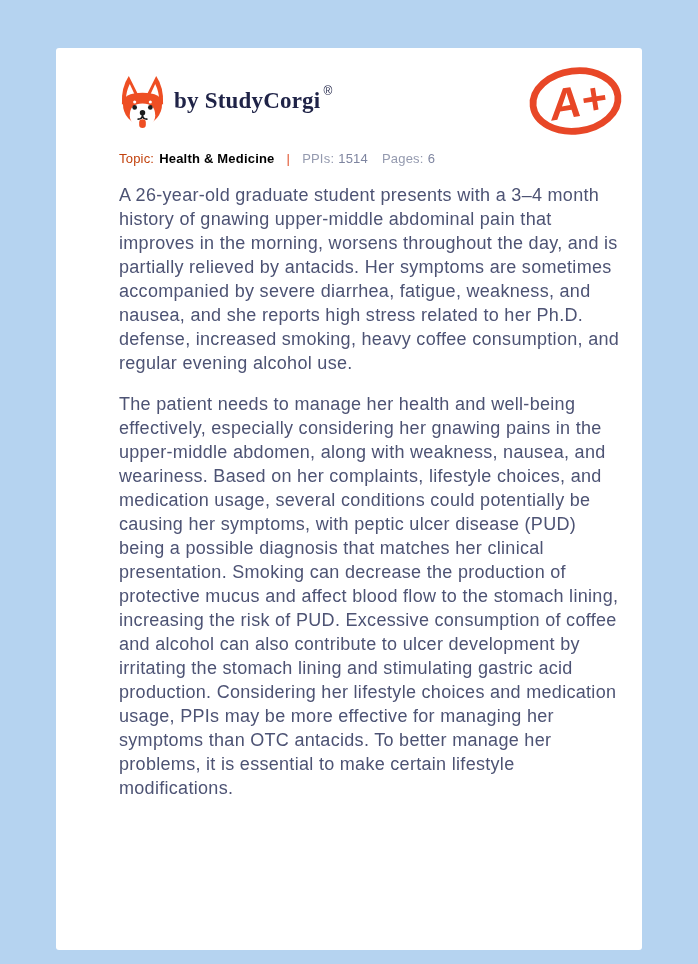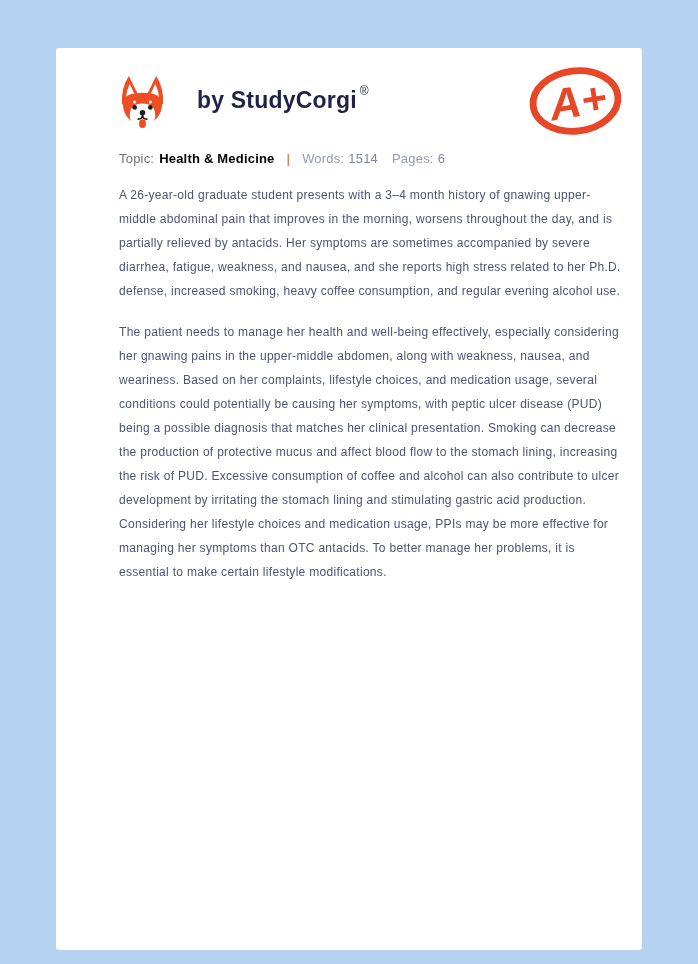--- a/index.html
+++ b/index.html
@@ -38,23 +38,24 @@
     align-items: flex-start;
     text-decoration: none;
     cursor: pointer;
   }
   .corgi-wrap { width: 47px; height: 55px; margin-top: 2px; }
   .brand-text {
     font-size: 23px;
     font-weight: bold;
     color: #1f2347;
     letter-spacing: 0.2px;
-    margin-left: 31px;
+    margin-left: 8px;
     margin-top: 16px;
     line-height: 1;
+    font-family: Liberation Serif, serif;
   }
   .reg-mark {
     font-size: 12px;
     font-weight: normal;
     color: #1f2347;
     margin-left: 3px;
     margin-top: 12px;
     line-height: 1;
   }
   .grade-wrap { width: 97px; height: 78px; }
@@ -68,21 +69,21 @@
     max-width: 505px;
   }
   .meta {
     margin-top: 11px;
     font-size: 13px;
     letter-spacing: 0.2px;
     color: #949aaf;
     display: flex;
     align-items: center;
   }
-  .meta .topic-label { color: #737373; }
+  .meta .topic-label { color: #c2410c; }
   .meta .topic-link {
     color: #000000;
     font-weight: bold;
     margin-left: 5px;
     text-decoration: none;
     cursor: pointer;
   }
   .meta .separator {
     color: #e0502a;
     margin: 0 12px;
@@ -91,21 +92,21 @@
   .meta .value { color: #7e85a0; margin-left: 4px; }
   h2.section-heading {
     margin: 31px 0 0 0;
     font-size: 20px;
     font-weight: bold;
     color: #363a5e;
     letter-spacing: 0.1px;
   }
   p.body-para {
     margin: 17px 0 0 0;
-    font-size: 12px;
+    font-size: 18px;
     line-height: 24px;
     letter-spacing: 0.3px;
     color: #4d5374;
     max-width: 505px;
   }
 </style>
 </head>
 <body>
 
 <div class="page">
@@ -149,21 +150,21 @@
         </svg>
       </span>
     </div>
 
 
     <div class="meta">
       <span class="topic-label">Topic:</span>
       <a class="topic-link">Health &amp; Medicine</a>
       <span class="separator">|</span>
       <span class="pair">
-        <span>Words:</span><span class="value">1514</span>
+        <span>PPIs:</span><span class="value">1514</span>
       </span>
       <span class="pair">
         <span>Pages:</span><span class="value">6</span>
       </span>
     </div>
 
 
     <p class="body-para">A 26-year-old graduate student presents with a 3–4 month history of gnawing upper-middle abdominal pain that improves in the morning, worsens throughout the day, and is partially relieved by antacids. Her symptoms are sometimes accompanied by severe diarrhea, fatigue, weakness, and nausea, and she reports high stress related to her Ph.D. defense, increased smoking, heavy coffee consumption, and regular evening alcohol use.</p>
     <p class="body-para">The patient needs to manage her health and well-being effectively, especially considering her gnawing pains in the upper-middle abdomen, along with weakness, nausea, and weariness. Based on her complaints, lifestyle choices, and medication usage, several conditions could potentially be causing her symptoms, with peptic ulcer disease (PUD) being a possible diagnosis that matches her clinical presentation. Smoking can decrease the production of protective mucus and affect blood flow to the stomach lining, increasing the risk of PUD. Excessive consumption of coffee and alcohol can also contribute to ulcer development by irritating the stomach lining and stimulating gastric acid production. Considering her lifestyle choices and medication usage, PPIs may be more effective for managing her symptoms than OTC antacids. To better manage her problems, it is essential to make certain lifestyle modifications.</p>
 

